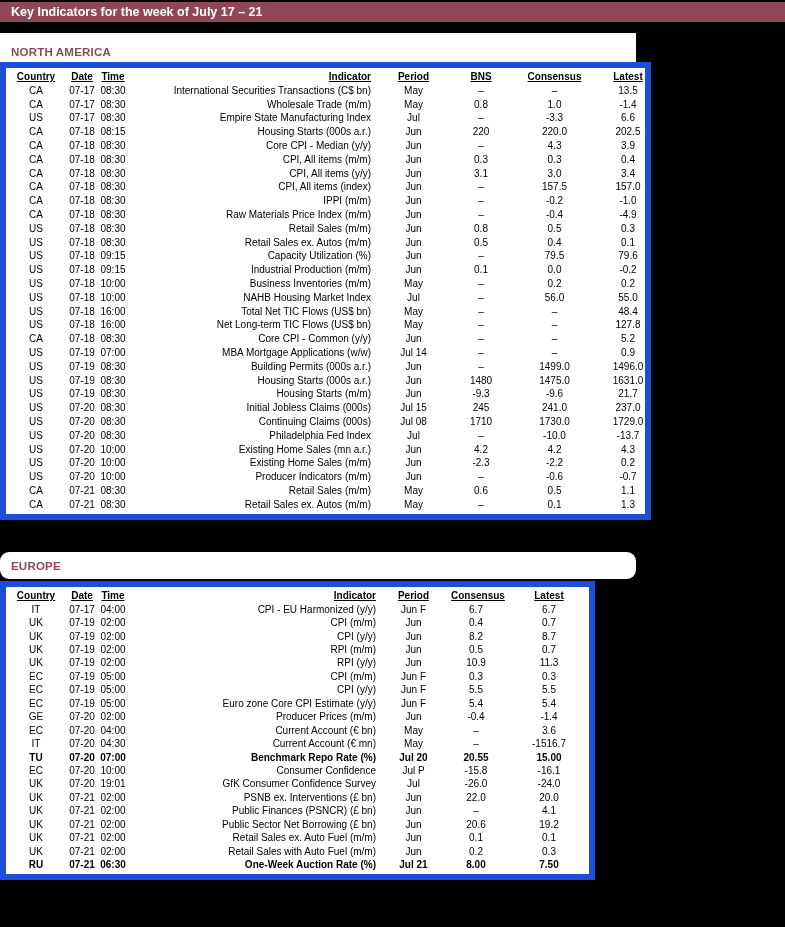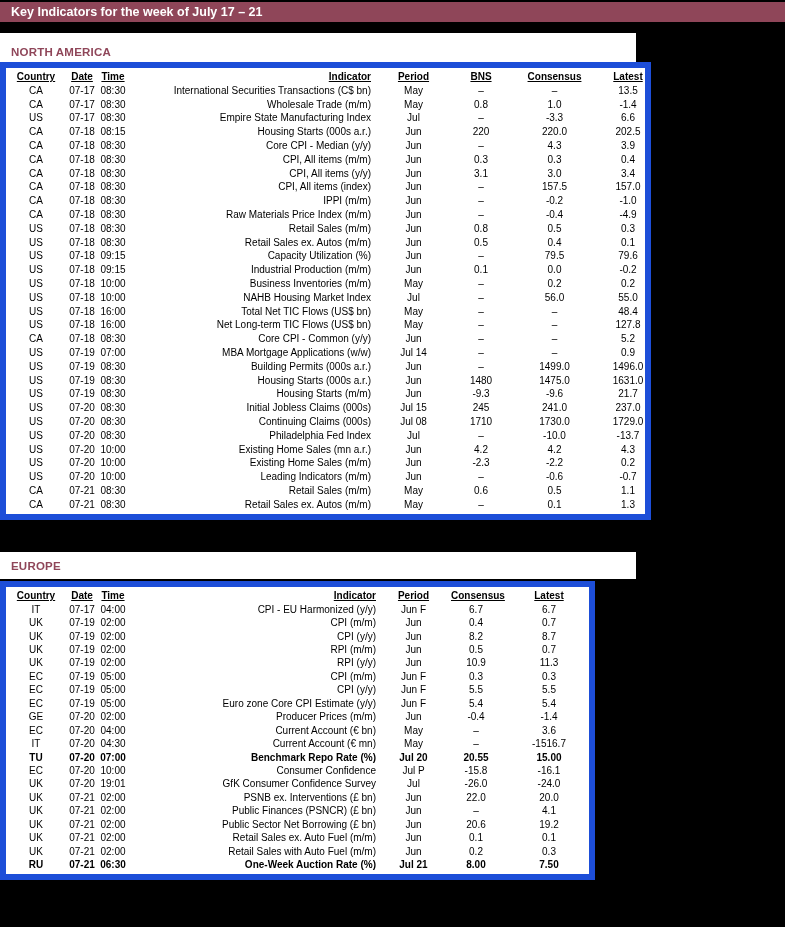--- a/index.html
+++ b/index.html
@@ -37,21 +37,21 @@
     background: var(--panel-bg);
     color: var(--maroon);
     font-weight: bold;
     font-size: 11.5px;
     letter-spacing: 0.2px;
     display: flex;
     align-items: center;
     padding-left: 11px;
   }
   .band-na { top: 33px; height: 37px; }
-  .band-eu { top: 552px; height: 27px; }
+  .band-eu { top: 552px; height: 27px; border-radius: 9px; }
   .tablebox {
     position: absolute;
     left: 0;
     background: var(--panel-bg);
     border: 6px solid #1d4ed8;
     padding: 1px 0 2px 0;
   }
   .tablebox-na { top: 62px; width: 651px; }
   .tablebox-eu { top: 581px; width: 595px; }
   table {
@@ -400,21 +400,21 @@
             <td>Existing Home Sales (m/m)</td>
             <td>Jun</td>
             <td>-2.3</td>
             <td>-2.2</td>
             <td>0.2</td>
           </tr>
           <tr>
             <td>US</td>
             <td>07-20</td>
             <td>10:00</td>
-            <td>Leading Indicators (m/m)</td>
+            <td>Producer Indicators (m/m)</td>
             <td>Jun</td>
             <td>–</td>
             <td>-0.6</td>
             <td>-0.7</td>
           </tr>
           <tr>
             <td>CA</td>
             <td>07-21</td>
             <td>08:30</td>
             <td>Retail Sales (m/m)</td>

